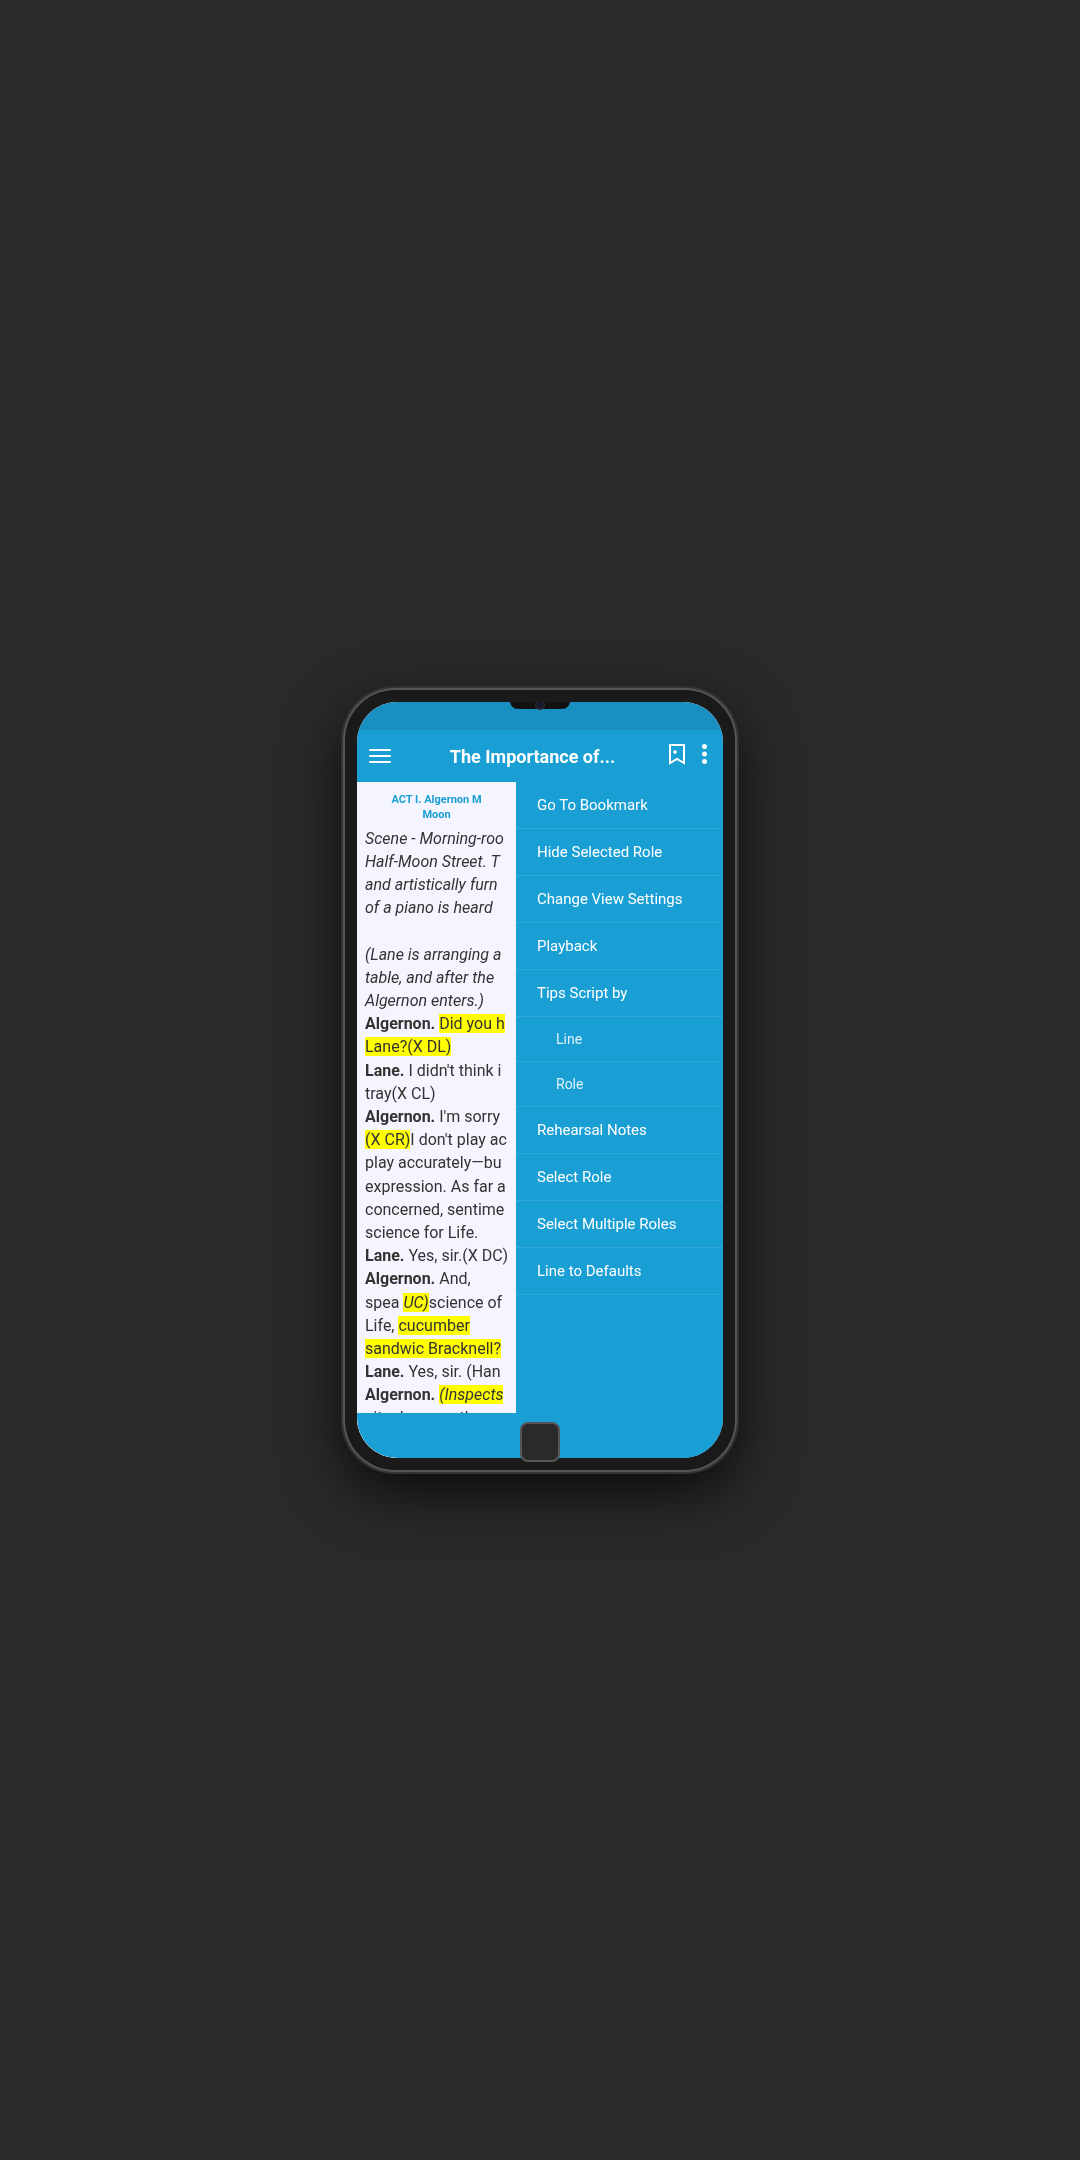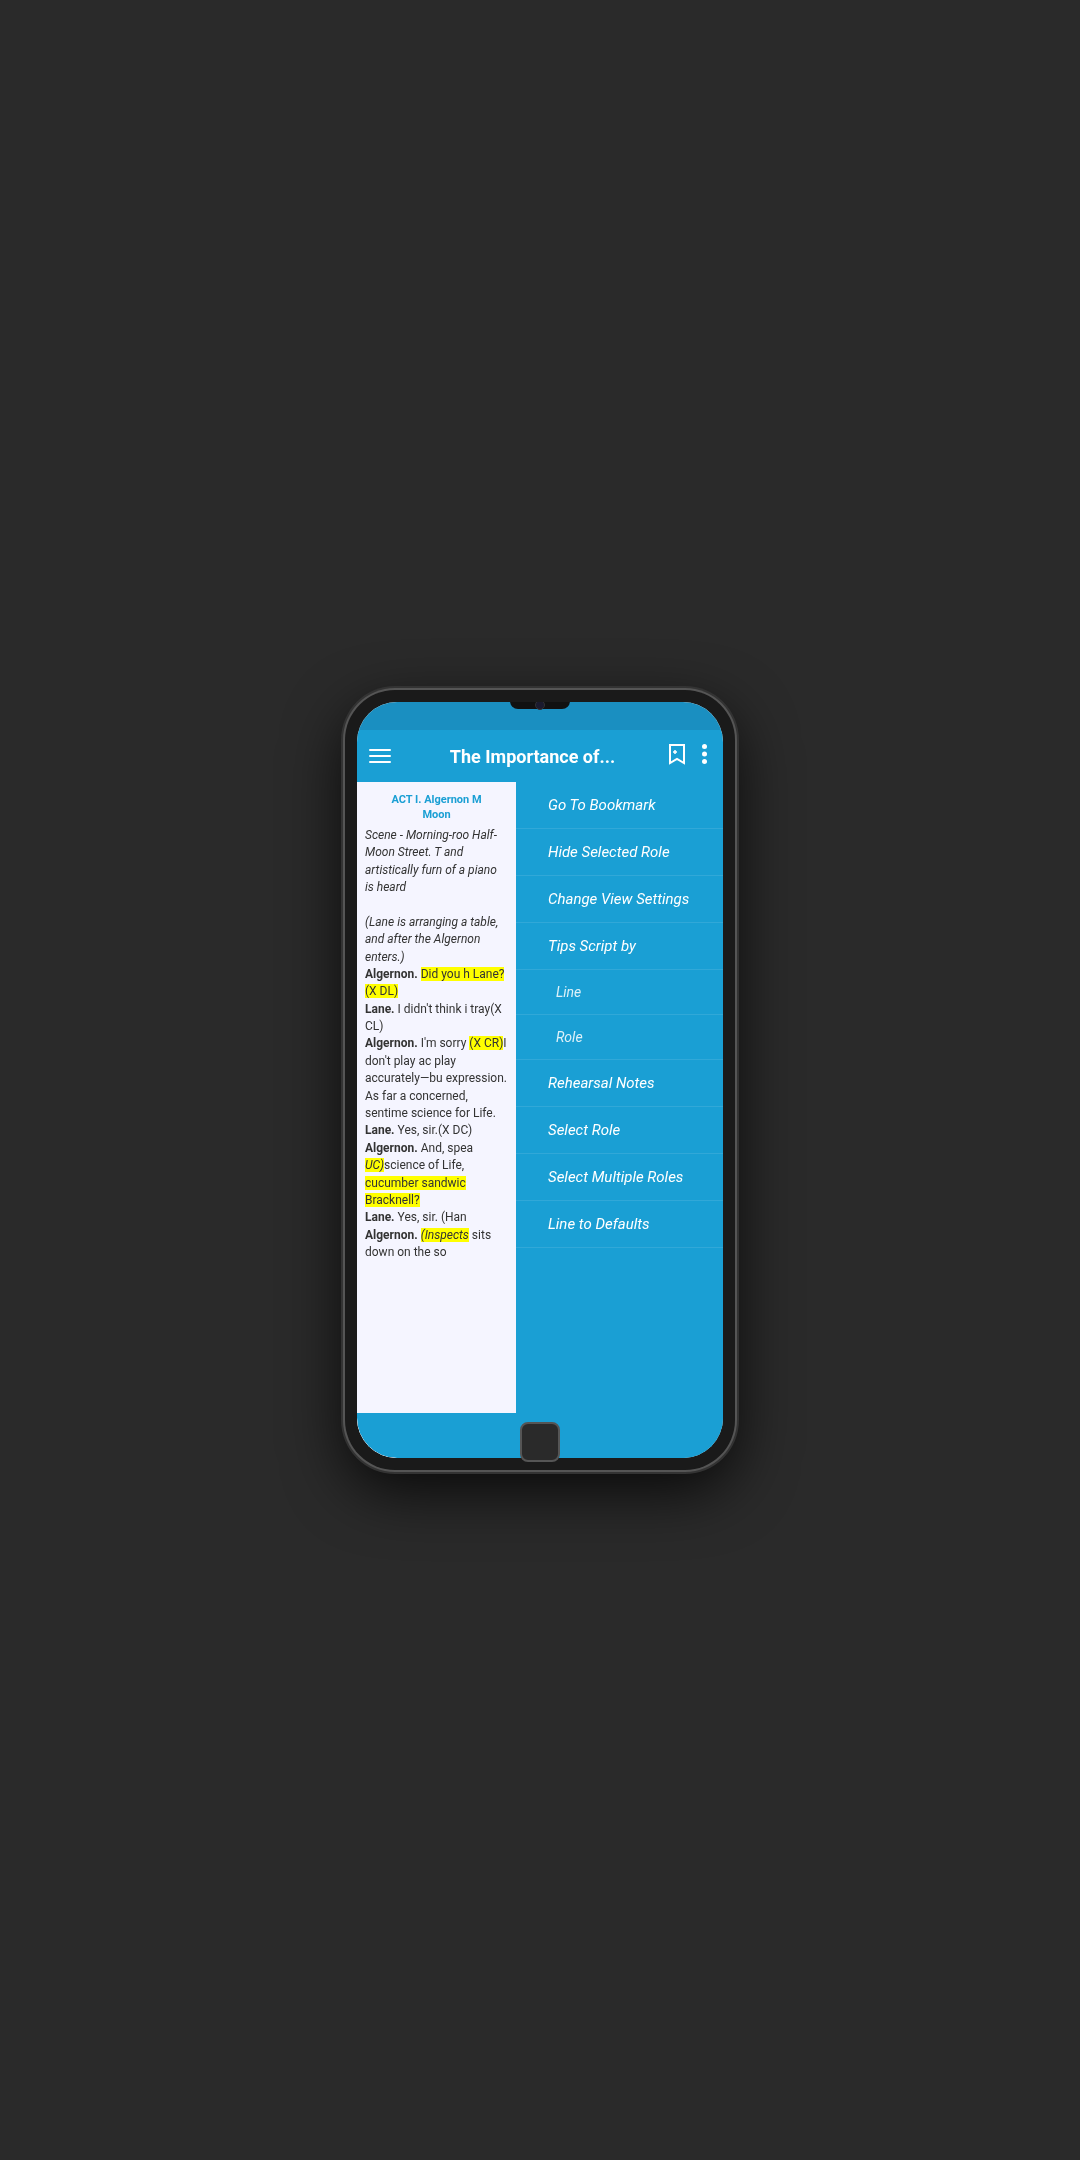--- a/index.html
+++ b/index.html
@@ -129,21 +129,21 @@
 
     .script-act-title {
       color: #1a9fd4;
       font-weight: bold;
       font-size: 11px;
       text-align: center;
       margin-bottom: 4px;
     }
 
     .script-text {
-      font-size: 12px;
+      font-size: 16px;
       color: #333;
       line-height: 1.45;
     }
 
     .script-text .italic {
       font-style: italic;
     }
 
     .script-text .bold {
       font-weight: bold;
@@ -158,26 +158,25 @@
     .menu-panel {
       flex: 1;
       background: #1a9fd4;
       overflow-y: auto;
       padding: 0;
     }
 
     .menu-item {
       display: flex;
       align-items: center;
-      padding: 14px 32px;
+      padding: 14px 21px;
       color: white;
       font-size: 15px;
       cursor: pointer;
       border-bottom: 1px solid rgba(255,255,255,0.1);
-      font-style: italic;
     }
 
     .menu-item.sub-item {
       padding-left: 40px;
       font-size: 14px;
       color: rgba(255,255,255,0.85);
     }
 
     
     .home-button {
@@ -282,20 +281,23 @@
         <div class="menu-item">
           <span>Go To Bookmark</span>
         </div>
         <div class="menu-item">
           <span>Hide Selected Role</span>
         </div>
         <div class="menu-item">
           <span>Change View Settings</span>
         </div>
         <div class="menu-item">
+          <span>Playback</span>
+        </div>
+        <div class="menu-item">
           <span>Tips Script by</span>
         </div>
         <div class="menu-item sub-item">
           <span>Line</span>
         </div>
         <div class="menu-item sub-item">
           <span>Role</span>
         </div>
         <div class="menu-item">
           <span>Rehearsal Notes</span>

